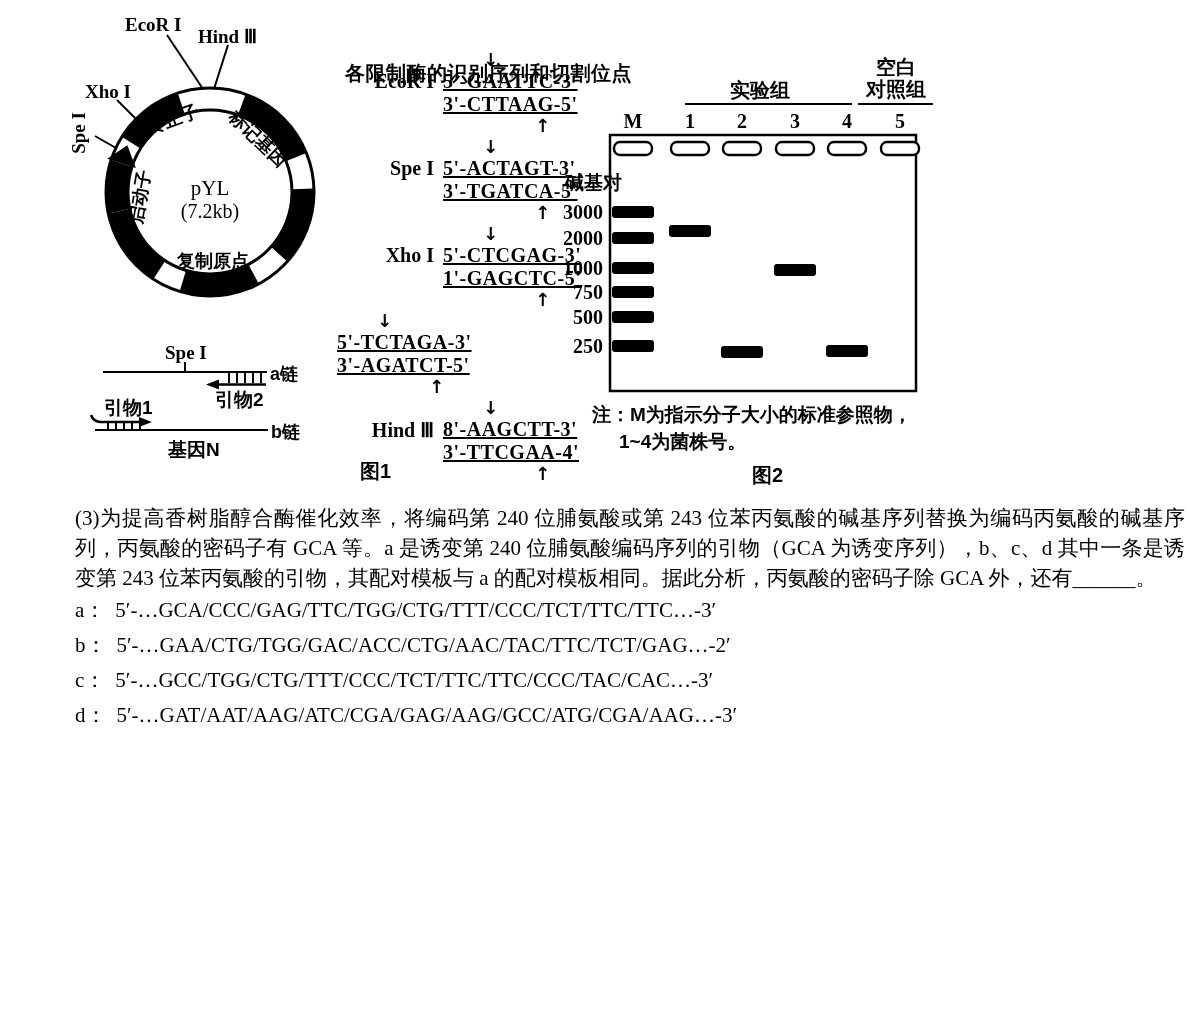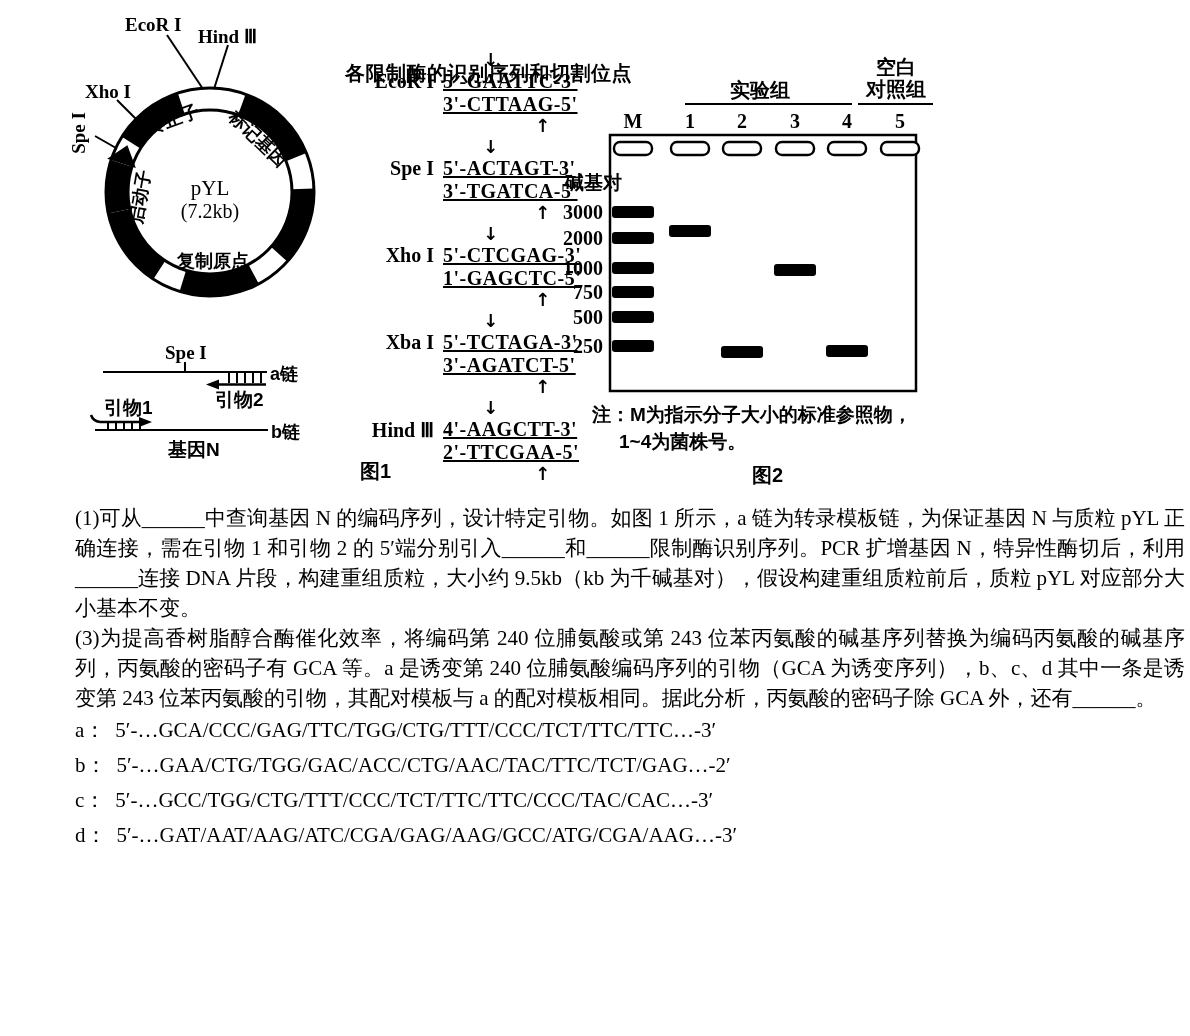--- a/index.html
+++ b/index.html
@@ -134,34 +134,33 @@
   <div class="enz-block">
     <div class="enz-name">Xho I</div>
     <div class="enz-seqs">
       <div class="cut-row down">↓</div>
       <div class="seqline">5'-CTCGAG-3'</div>
       <div class="seqline">1'-GAGCTC-5'</div>
       <div class="cut-row up">↑</div>
     </div>
   </div>
   <div class="enz-block">
-    <div class="enz-name">Xba I</div>
     <div class="enz-seqs">
       <div class="cut-row down">↓</div>
       <div class="seqline">5'-TCTAGA-3'</div>
       <div class="seqline">3'-AGATCT-5'</div>
       <div class="cut-row up">↑</div>
     </div>
   </div>
   <div class="enz-block">
     <div class="enz-name">Hind Ⅲ</div>
     <div class="enz-seqs">
       <div class="cut-row down">↓</div>
-      <div class="seqline">4'-AAGCTT-3'</div>
-      <div class="seqline">2'-TTCGAA-5'</div>
+      <div class="seqline">8'-AAGCTT-3'</div>
+      <div class="seqline">3'-TTCGAA-4'</div>
       <div class="cut-row up">↑</div>
     </div>
   </div>
 </div>
 
 <div class="abs fig-caption" style="left:360px;top:458px;">图1</div>
 
 <svg class="abs" id="gel-svg" style="left:552px;top:50px;" width="385" height="445" viewBox="0 0 385 445">
 
   <text x="208" y="47" text-anchor="middle" font-family="Liberation Sans,sans-serif" font-size="20" font-weight="bold">实验组</text>
@@ -206,21 +205,20 @@
     <rect x="60" y="236" width="42" height="12" rx="3" fill="#000"></rect>
     <rect x="60" y="261" width="42" height="12" rx="3" fill="#000"></rect>
     <rect x="60" y="290" width="42" height="12" rx="3" fill="#000"></rect>
     <rect x="117" y="175" width="42" height="12" rx="3" fill="#000"></rect>
     <rect x="169" y="296" width="42" height="12" rx="3" fill="#000"></rect>
     <rect x="222" y="214" width="42" height="12" rx="3" fill="#000"></rect>
     <rect x="274" y="295" width="42" height="12" rx="3" fill="#000"></rect>
   </svg>
 
 <div class="abs" id="questions">
-  <p class="q">(1)可从______中查询基因 N 的编码序列，设计特定引物。如图 1 所示，a 链为转录模板链，为保证基因 N 与质粒 pYL 正确连接，需在引物 1 和引物 2 的 5′端分别引入______和______限制酶识别序列。PCR 扩增基因 N，特异性酶切后，利用______连接 DNA 片段，构建重组质粒，大小约 9.5kb（kb 为千碱基对），假设构建重组质粒前后，质粒 pYL 对应部分大小基本不变。</p>
   <p class="q">(3)为提高香树脂醇合酶催化效率，将编码第 240 位脯氨酸或第 243 位苯丙氨酸的碱基序列替换为编码丙氨酸的碱基序列，丙氨酸的密码子有 GCA 等。a 是诱变第 240 位脯氨酸编码序列的引物（GCA 为诱变序列），b、c、d 其中一条是诱变第 243 位苯丙氨酸的引物，其配对模板与 a 的配对模板相同。据此分析，丙氨酸的密码子除 GCA 外，还有______。</p>
   <div class="seq-line">
     <span class="lbl">a：</span><span>5′-…GCA/CCC/GAG/TTC/TGG/CTG/TTT/CCC/TCT/TTC/TTC…-3′</span>
   </div>
   <div class="seq-line">
     <span class="lbl">b：</span><span>5′-…GAA/CTG/TGG/GAC/ACC/CTG/AAC/TAC/TTC/TCT/GAG…-2′</span>
   </div>
   <div class="seq-line">
     <span class="lbl">c：</span><span>5′-…GCC/TGG/CTG/TTT/CCC/TCT/TTC/TTC/CCC/TAC/CAC…-3′</span>
   </div>

